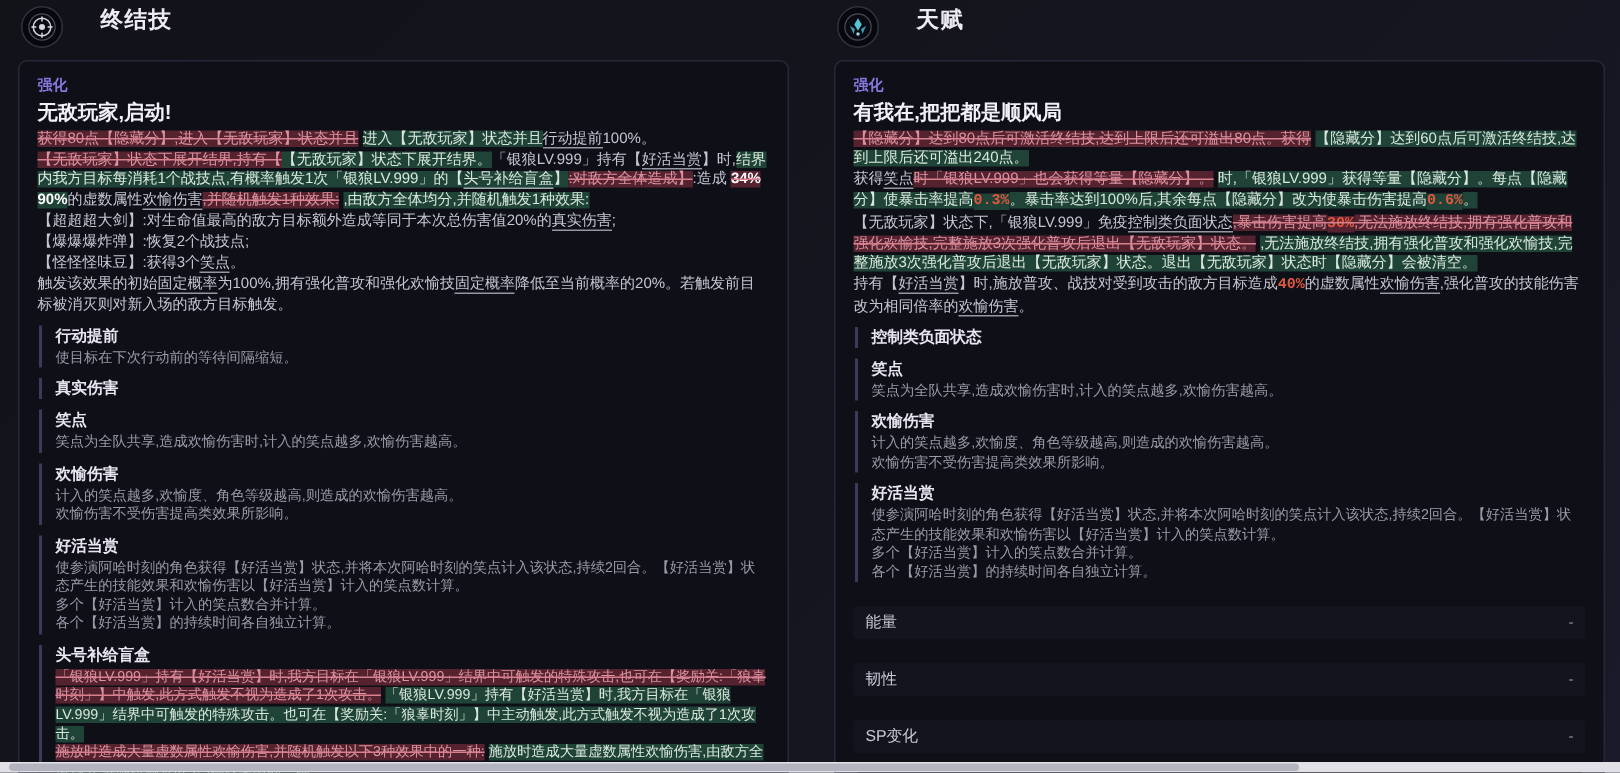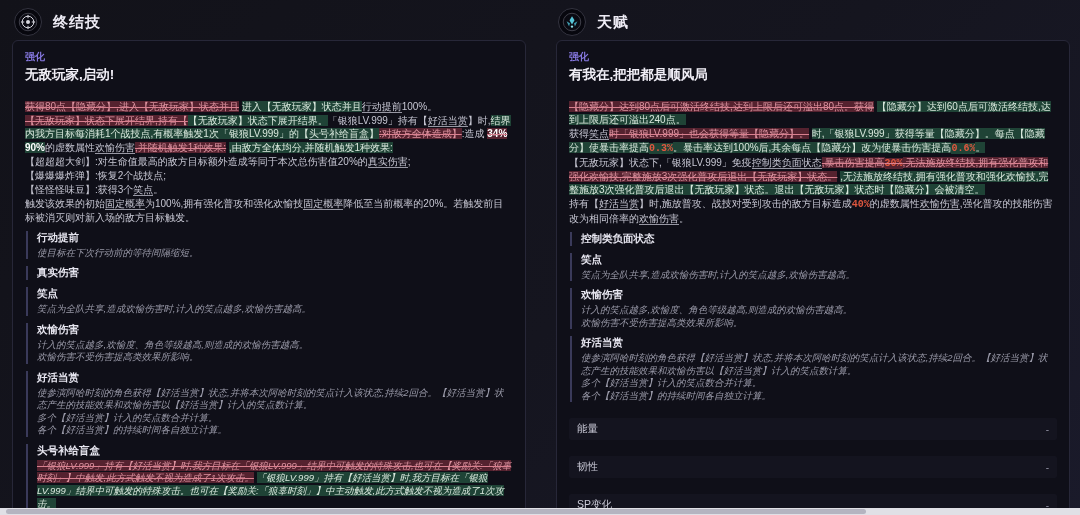--- a/index.html
+++ b/index.html
@@ -3,33 +3,33 @@
 <meta charset="utf-8">
 <style>
   html,body{margin:0;padding:0;}
   body{
     width:1080px;height:515px;overflow:hidden;position:relative;
     background:linear-gradient(135deg,#121219 0%,#15151f 55%,#1a1a2a 100%);
     font-family:"Liberation Sans","DejaVu Sans",sans-serif;
     color:#c6c6d2;
   }
   .page{display:grid;grid-template-columns:1fr 1fr;column-gap:30px;padding:4px 10px 0 12px;}
-  .panel-header{height:36px;display:flex;align-items:center;gap:11px;padding-left:2px;}
+  .panel-header{height:36px;display:flex;align-items:flex-start;gap:25px;padding-left:2px;}
   .skill-icon{width:26px;height:26px;border-radius:50%;background:#07070e;border:1px solid #33333f;
     display:flex;align-items:center;justify-content:center;flex:0 0 auto;}
   .panel-title{font-size:15px;font-weight:bold;color:#edebf4;margin:0;letter-spacing:1px;}
   .card{background:#0f0f18;border:1px solid #272738;border-radius:6px;padding:9px 12px 10px 12px;}
   .tag{font-size:10px;color:#8678e0;font-weight:bold;margin-bottom:2px;}
-  .skill-name{font-size:13.5px;font-weight:bold;color:#f1eff7;margin-bottom:16px;}
+  .skill-name{font-size:13.5px;font-weight:bold;color:#f1eff7;margin-bottom:2px;}
   .desc{font-size:10px;line-height:1.32;color:#c6c6d2;}
   .desc .line{margin-bottom:1px;}
   .glossary{margin-top:6px;}
   .gsec{border-left:2px solid #3a3a5a;padding-left:9px;margin:7px 0 7px 1px;}
   .gterm{font-size:10.5px;font-weight:bold;color:#e7e6f0;margin-bottom:2px;}
-  .gbody{font-size:9.5px;line-height:1.32;color:#9a9aa9;font-style:italic;}
+  .gbody{font-size:9.5px;line-height:1.32;color:#9a9aa9;}
   .del{background:#55222f;color:#dd93a0;text-decoration:line-through;text-decoration-color:#d9808f;}
   .add{background:#1f4336;color:#d9e8dd;}
   .key{border-bottom:1px solid rgba(225,225,238,.65);cursor:pointer;}
   .b{font-weight:bold;color:#ffffff;}
   .val{color:#e0573f;font-weight:bold;font-family:Liberation Mono, monospace;}
   .dim{color:#8f8fa0;}
   .stats{margin-top:8px;}
   .stat-row{display:flex;justify-content:space-between;align-items:center;height:22px;
     background:#14141f;border-radius:2px;margin-top:16px;padding:0 8px;}
   .stat-label{font-size:10.5px;color:#cbcbd8;}

